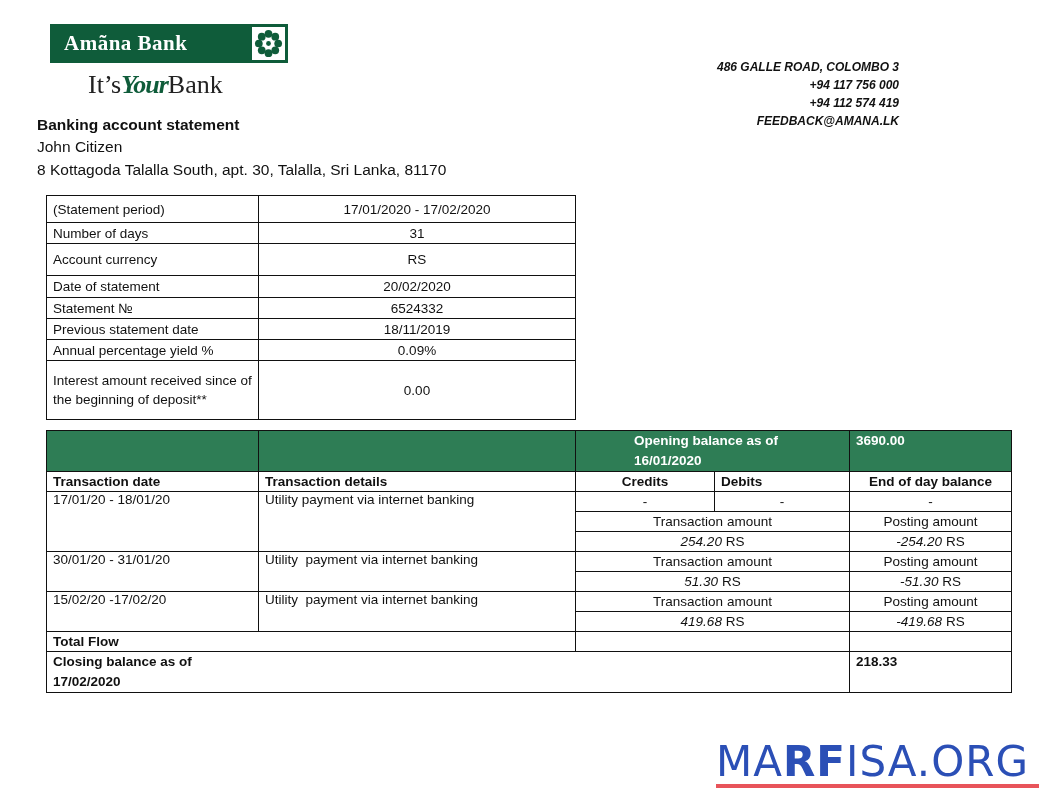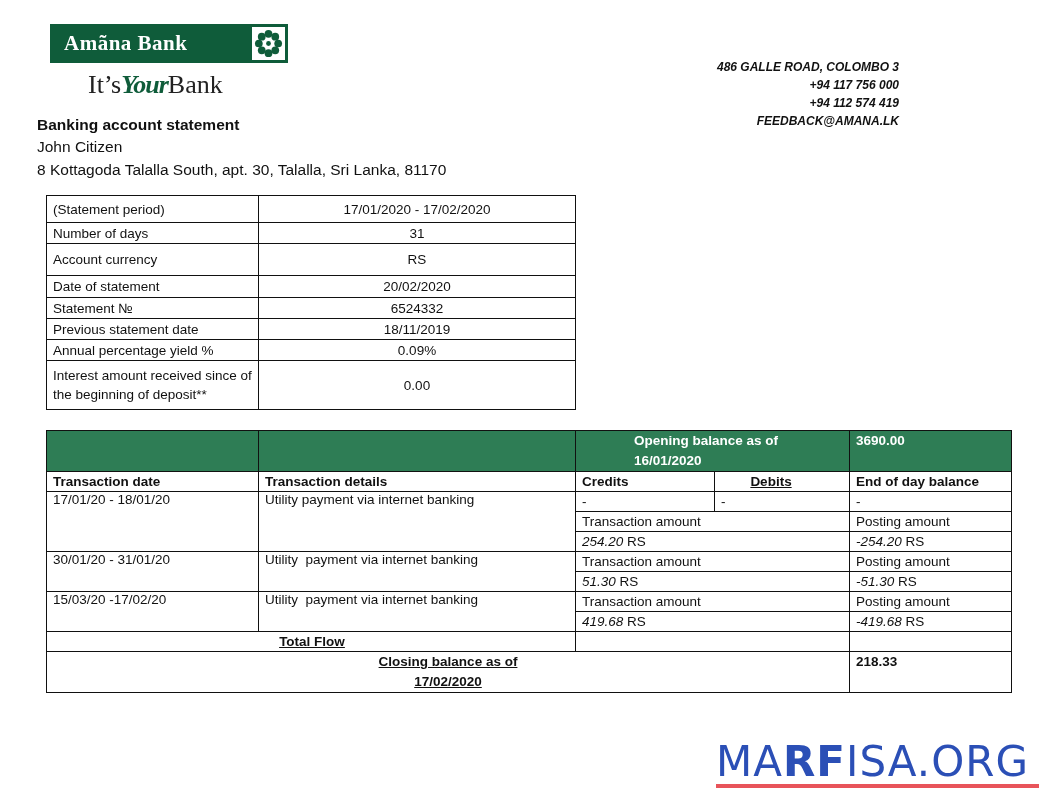--- a/index.html
+++ b/index.html
@@ -19,22 +19,22 @@
 
   table { border-collapse:collapse; font-size:13.5px; }
   td { border:1px solid #111; padding:0 6px; vertical-align:middle; }
   .info { position:absolute; left:46px; top:195px; width:530px; }
   .info td.k { width:199px; text-align:left; }
   .info td.v { text-align:center; }
 
   .tx { position:absolute; left:46px; top:430px; width:965px; table-layout:fixed; }
   .green { background:#2e7d55; color:#fff; font-weight:bold; }
   .b { font-weight:bold; }
-  .c { }
-  .r { text-align:center;text-decoration:underline; }
+  .c { text-align:center; }
+  .r { text-align:left; }
   .i { }
   .top { vertical-align:top; }
 
   .marfisa { left:716px; top:737px; font-size:42px; color:#2b4fb6; letter-spacing:1px; font-family:"DejaVu Sans","Liberation Sans",sans-serif; }
   .marfisa .bold { font-weight:bold; }
   .marfisa-line { left:716px; top:784px; width:323px; height:4px; background:#e8545a; }
 </style>
 </head>
 <body>
 
@@ -95,21 +95,21 @@
         <td class="v">6524332</td>
       </tr>
   <tr style="height:21px">
         <td class="k">Previous statement date</td>
         <td class="v">18/11/2019</td>
       </tr>
   <tr style="height:21px">
         <td class="k">Annual percentage yield %</td>
         <td class="v">0.09%</td>
       </tr>
-  <tr style="height:49px">
+  <tr style="height:59px">
         <td class="k" style="line-height:19px">Interest amount received since of the beginning of deposit**</td>
         <td class="v">0.00</td>
       </tr>
 </tbody>
   </table>
 
 <table class="tx">
   <colgroup>
     <col style="width:212px">
       <col style="width:317px">
@@ -153,21 +153,21 @@
     <td rowspan="2" class="top" style="white-space:pre">Utility  payment via internet banking</td>
     <td colspan="2" class="c i">Transaction amount</td>
     <td class="c i">Posting amount</td>
   </tr>
   <tr style="height:20px">
     <td colspan="2" class="c"><i>51.30</i> <span>RS</span></td>
     <td class="c"><i>-51.30</i> <span>RS</span></td>
   </tr>
 
   <tr style="height:20px">
-    <td rowspan="2" class="top">15/03/20 -17/02/20</td>
+    <td rowspan="2" class="top">15/02/20 -17/02/20</td>
     <td rowspan="2" class="top" style="white-space:pre">Utility  payment via internet banking</td>
     <td colspan="2" class="c i">Transaction amount</td>
     <td class="c i">Posting amount</td>
   </tr>
   <tr style="height:20px">
     <td colspan="2" class="c"><i>419.68</i> <span>RS</span></td>
     <td class="c"><i>-419.68</i> <span>RS</span></td>
   </tr>
 
   <tr style="height:20px">

